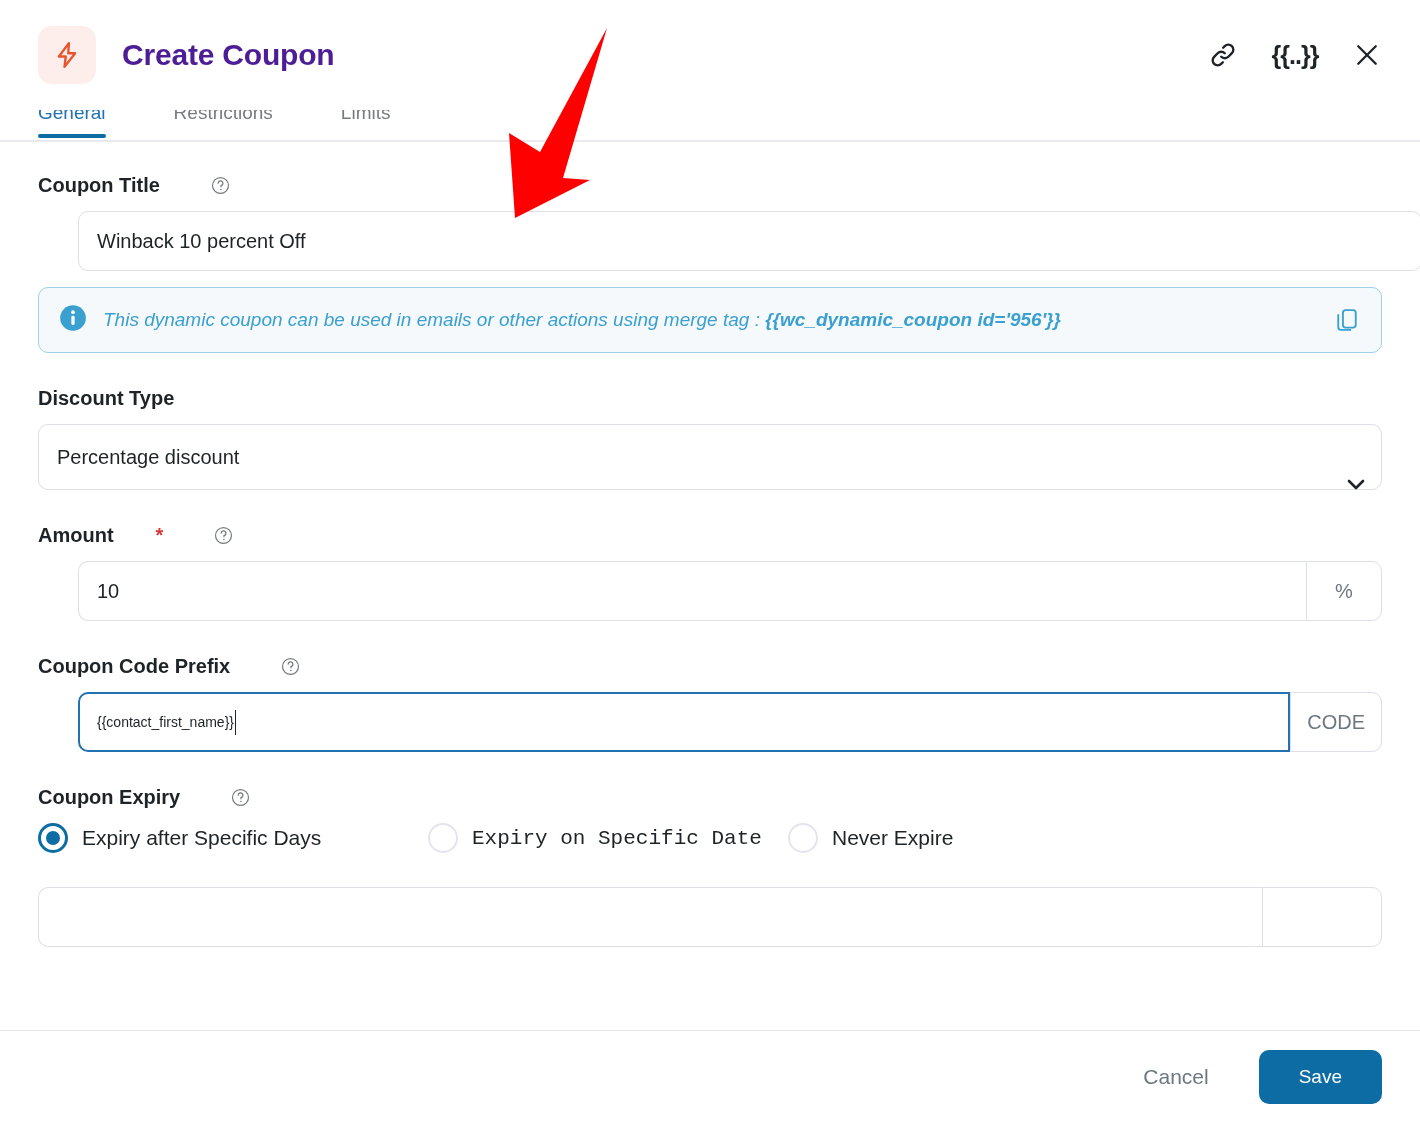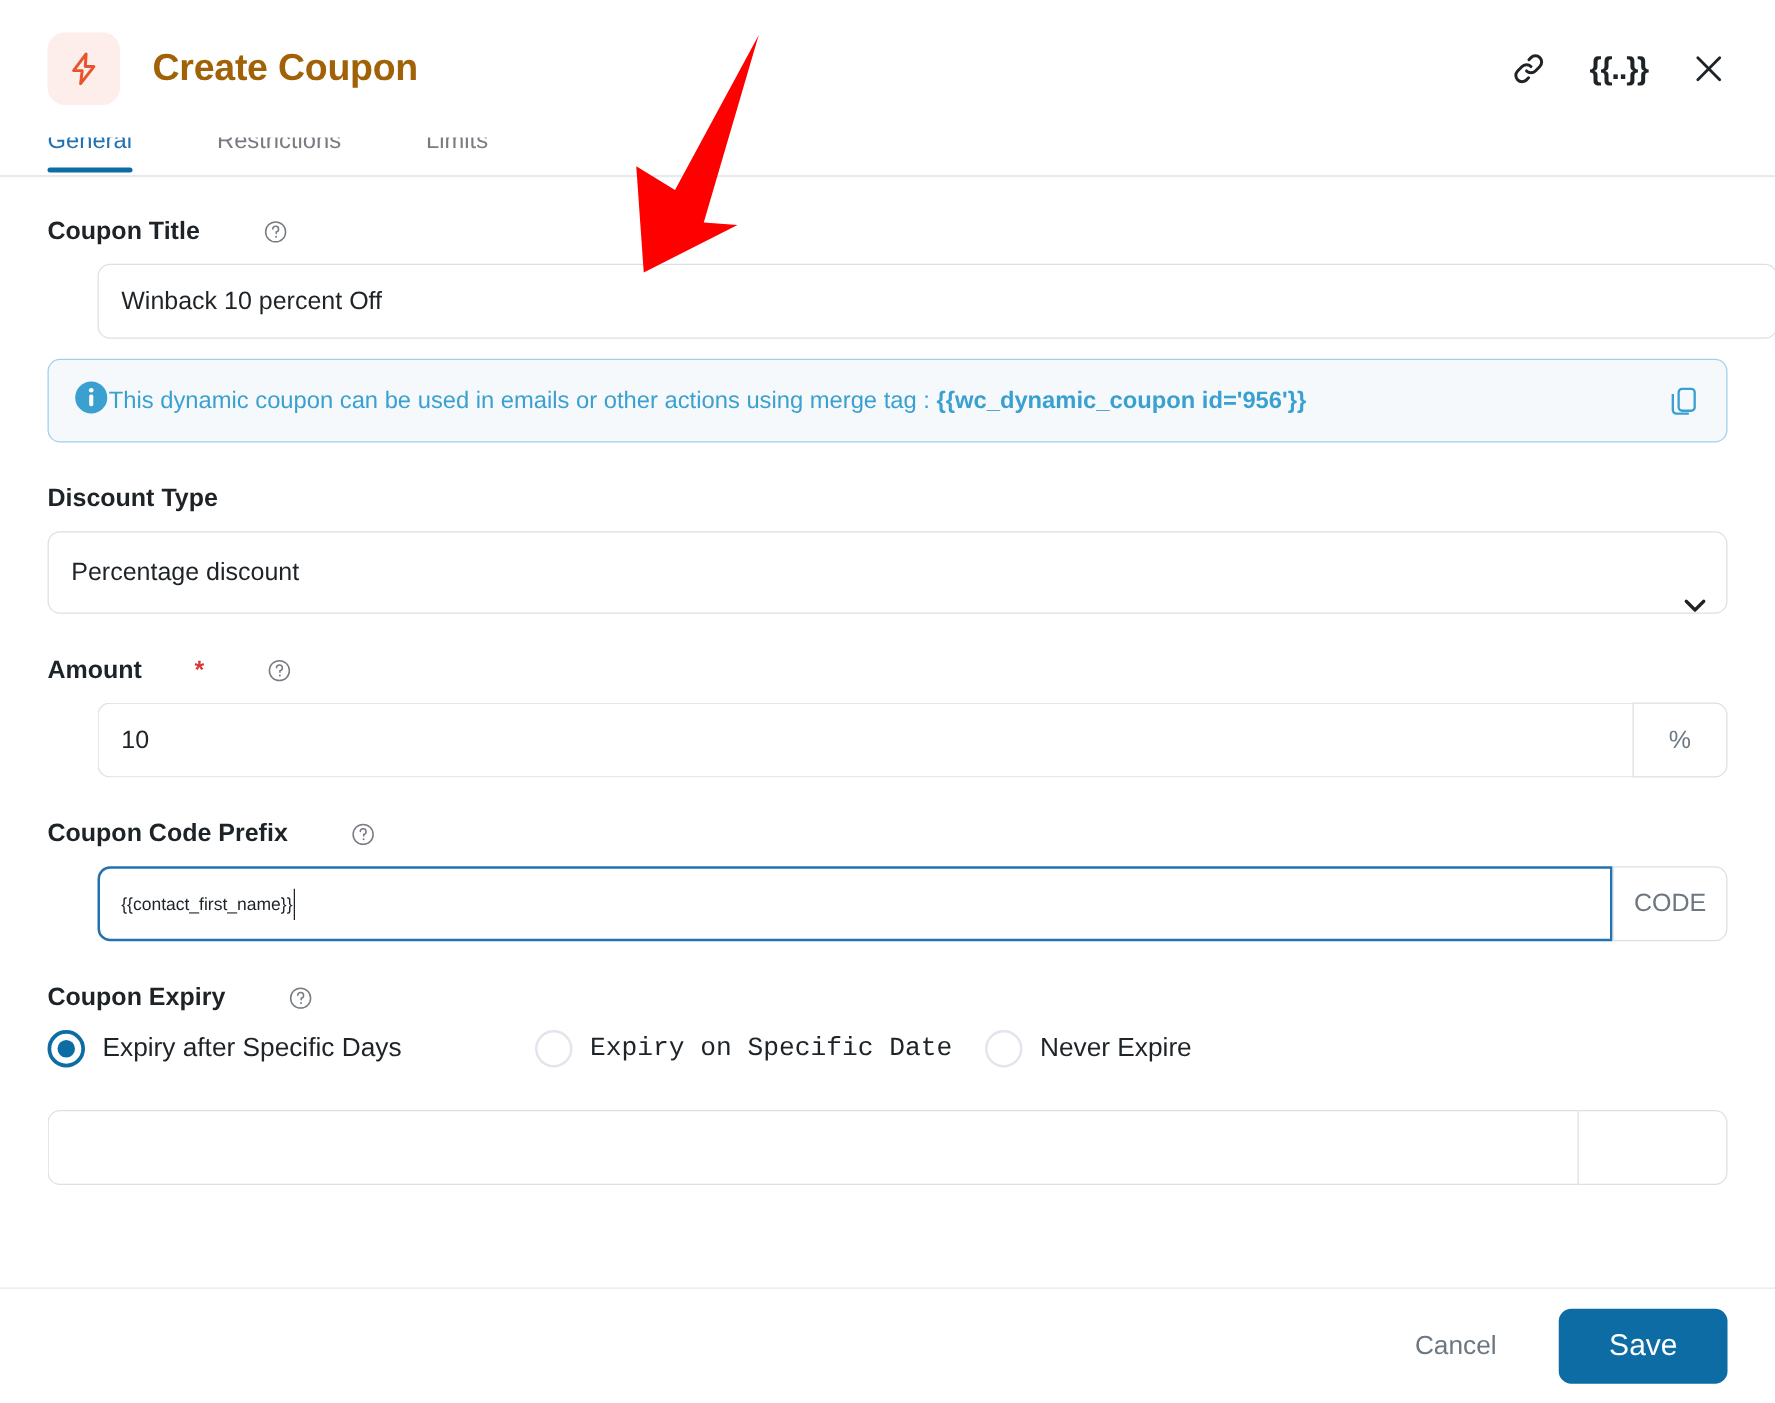--- a/index.html
+++ b/index.html
@@ -42,21 +42,21 @@
     border-radius: 14px;
     background: #fdeeeb;
     display: flex;
     align-items: center;
     justify-content: center;
     flex: 0 0 58px;
   }
   .modal-title {
     font-size: 30px;
     font-weight: bold;
-    color: #a16207;
+    color: #4c1d95;
     margin-left: 26px;
     letter-spacing: -0.2px;
     white-space: nowrap;
   }
   .header-actions {
     margin-left: auto;
     display: flex;
     align-items: center;
     gap: 38px;
   }
@@ -237,27 +237,28 @@
     height: 100%;
     font-size: 14px;
     color: #1d2327;
   }
 
   
   .notice {
     margin-top: 16px;
     display: flex;
     align-items: center;
-    gap: 0;
+    gap: 16px;
     background: #f5f9fc;
     border: 1px solid #9fd0e8;
     border-radius: 10px;
     padding: 16px 20px;
     box-sizing: border-box;
     min-height: 58px;
+    font-style: italic;
   }
   .notice-text {
     font-size: 19px;
     color: #3aa0d0;
     flex: 1 1 auto;
     white-space: nowrap;
   }
   .notice-text b { font-weight: bold; }
   .notice-copy { cursor: pointer; display: flex; align-items: center; }
 
@@ -342,21 +343,21 @@
   .btn-cancel {
     font-size: 21px;
     color: #6c7781;
     background: transparent;
     border: none;
     cursor: pointer;
     font-family: "Liberation Sans", sans-serif;
     padding: 8px 4px;
   }
   .btn-save {
-    font-size: 24px;
+    font-size: 19px;
     color: #ffffff;
     background: #0d6ca3;
     border: none;
     border-radius: 10px;
     padding: 16px 40px;
     cursor: pointer;
     font-family: "Liberation Sans", sans-serif;
   }
 
   

